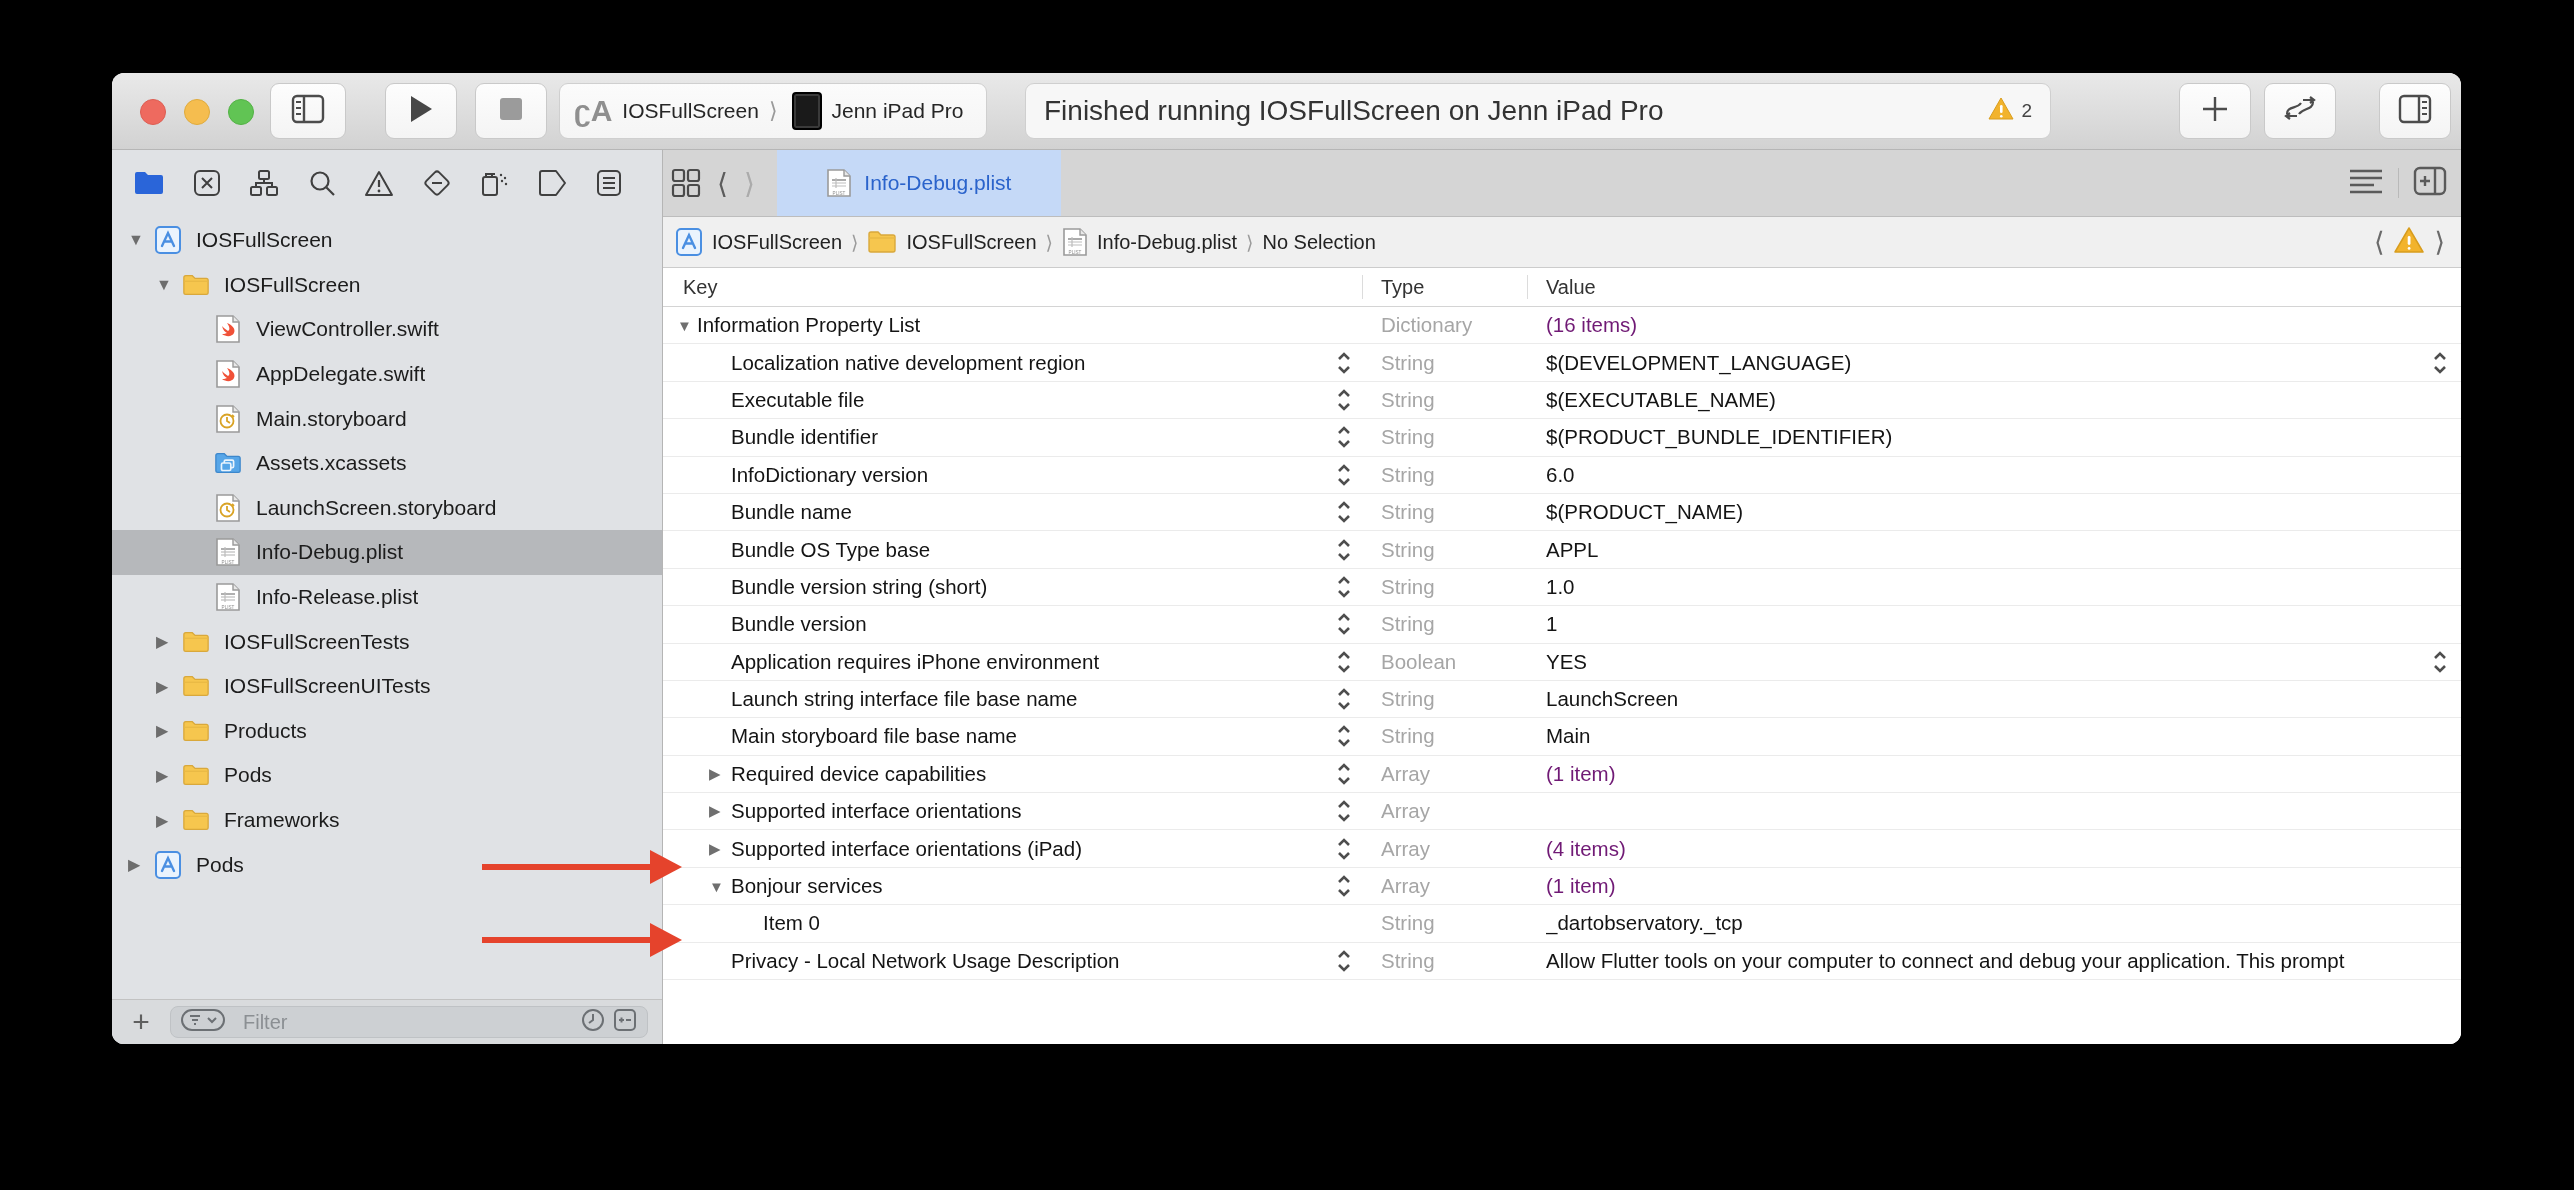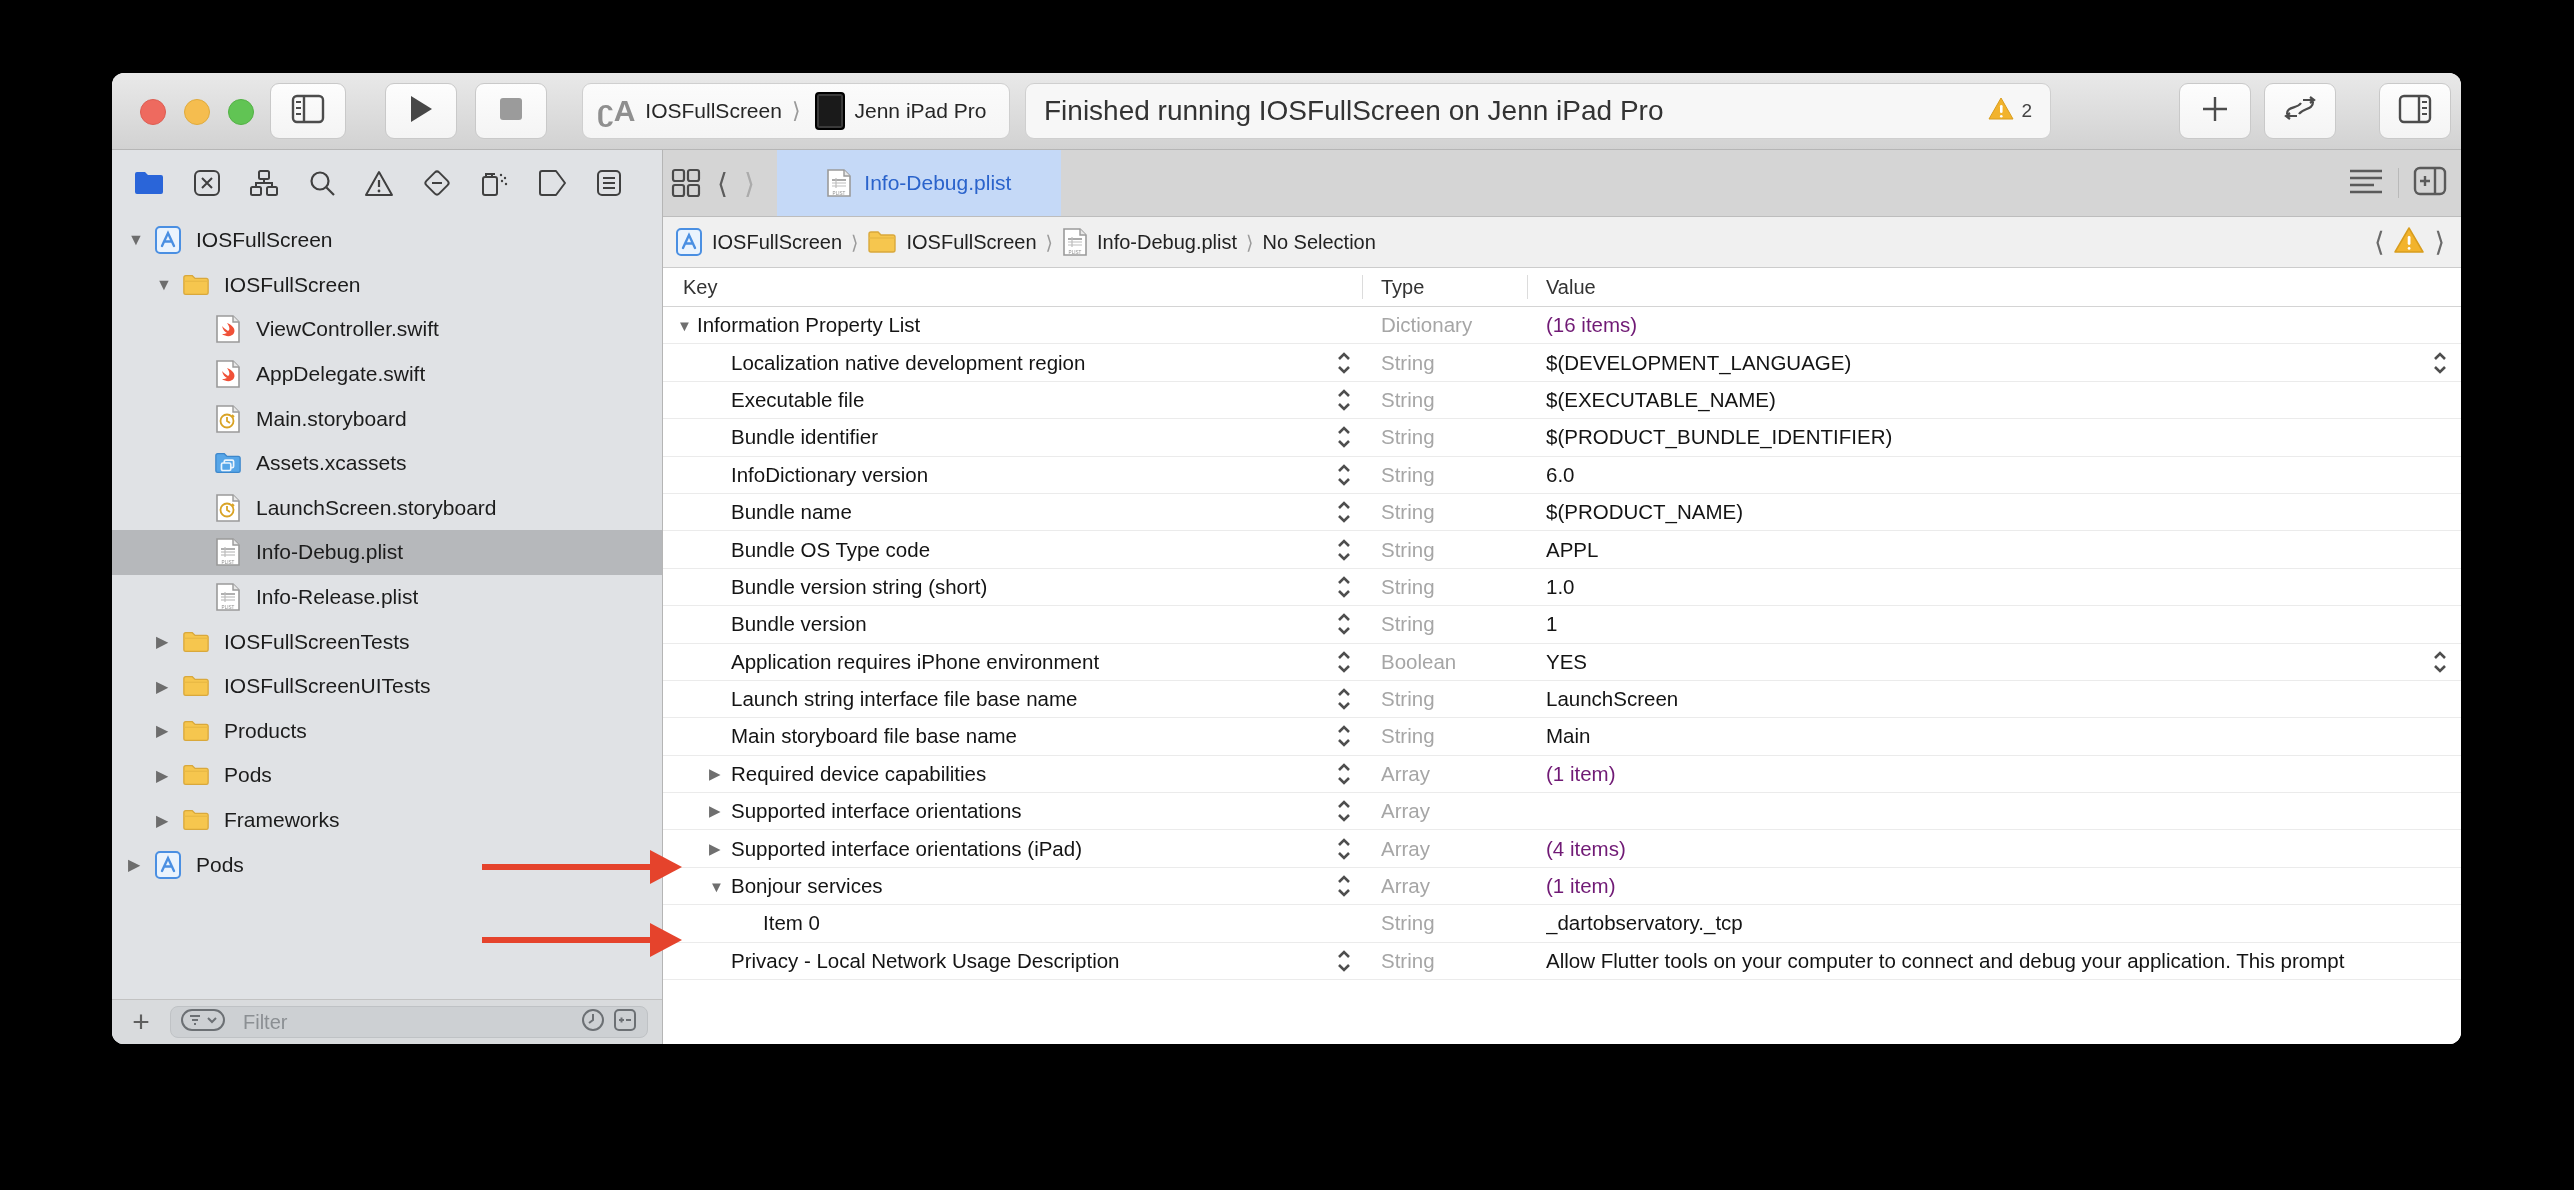--- a/index.html
+++ b/index.html
@@ -130,21 +130,21 @@
     </div>
 
     <div class="tbtn" style="left:363px;width:72px;">
       <span>
         <svg width="24" height="24" viewBox="0 0 24 24">
             <rect x="1" y="1" width="22" height="22" rx="3" fill="#9b9b9b"></rect>
           </svg>
       </span>
     </div>
 
-    <div class="pill" style="left:470px;width:428px;">
+    <div class="pill" style="left:447px;width:428px;">
       <span class="scheme-appicon">ʗA</span>
       <span>IOSFullScreen</span>
       <span class="sep-chev">⟩</span>
       <span class="ipad-glyph"></span>
       <span>Jenn iPad Pro</span>
     </div>
 
     <div class="pill status-pill" style="left:913px;width:1026px;">
       <span class="status-msg">Finished running IOSFullScreen on Jenn iPad Pro</span>
       <span class="warn-wrap">
@@ -686,21 +686,21 @@
     <div class="c-type">String</div>
     <div class="c-value">
       <span class="vtext">$(PRODUCT_NAME)</span>
 
     </div>
   </div>
 
   <div class="trow">
     <div class="c-key lv1">
 
-      <span class="ktext">Bundle OS Type code</span>
+      <span class="ktext">Bundle OS Type base</span>
       <span class="stepper kstep">
                 <svg width="14" height="24" viewBox="0 0 14 24">
                   <path d="M2 8 L7 3 L12 8" fill="none" stroke="#4e4e4e" stroke-width="2.6"></path>
                   <path d="M2 16 L7 21 L12 16" fill="none" stroke="#4e4e4e" stroke-width="2.6"></path>
                 </svg>
               </span>
     </div>
     <div class="c-type">String</div>
     <div class="c-value">
       <span class="vtext">APPL</span>

